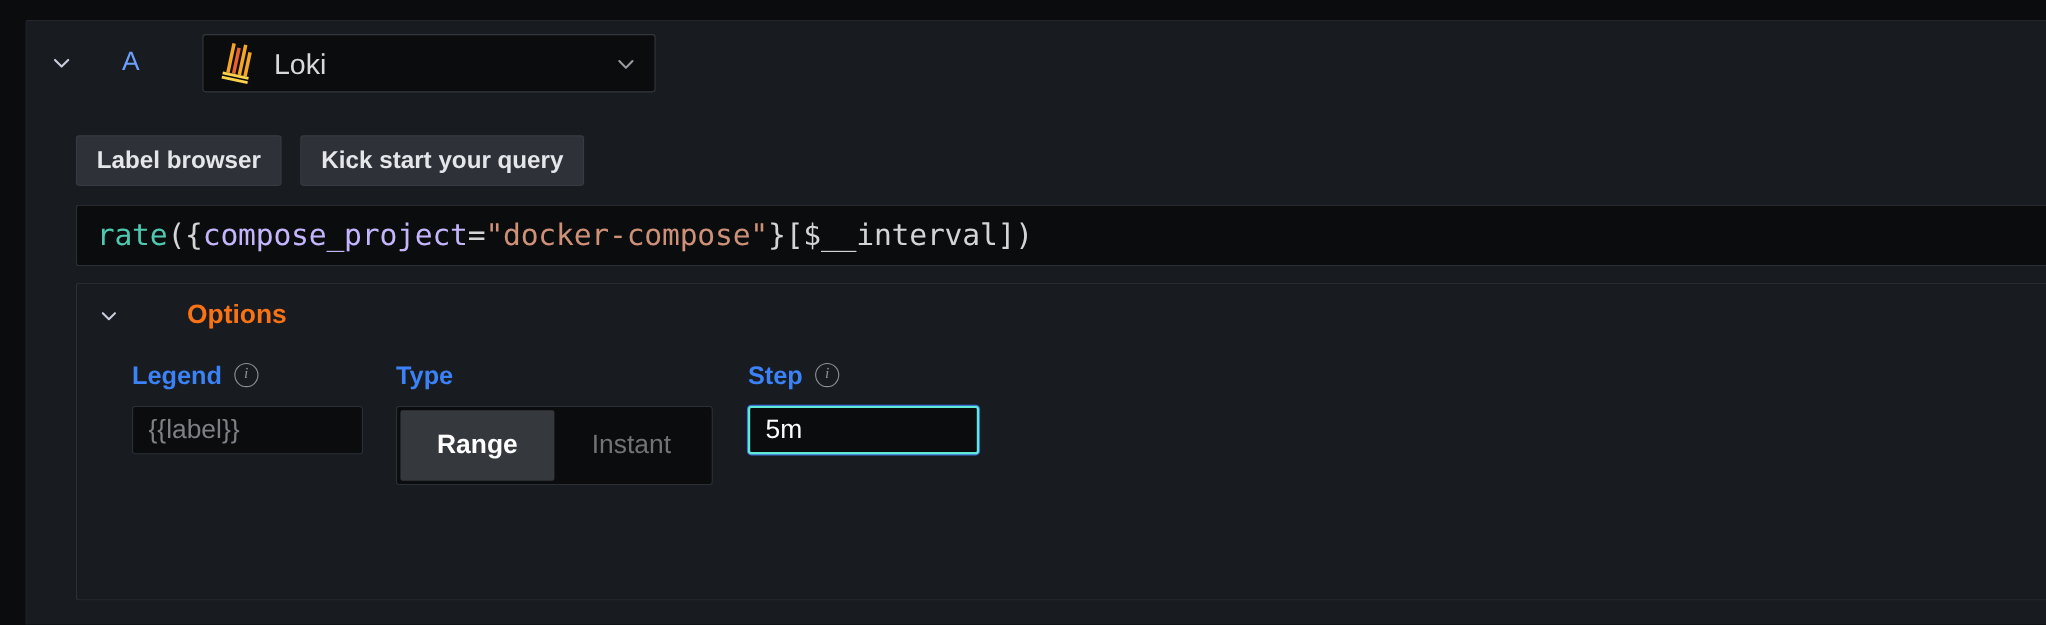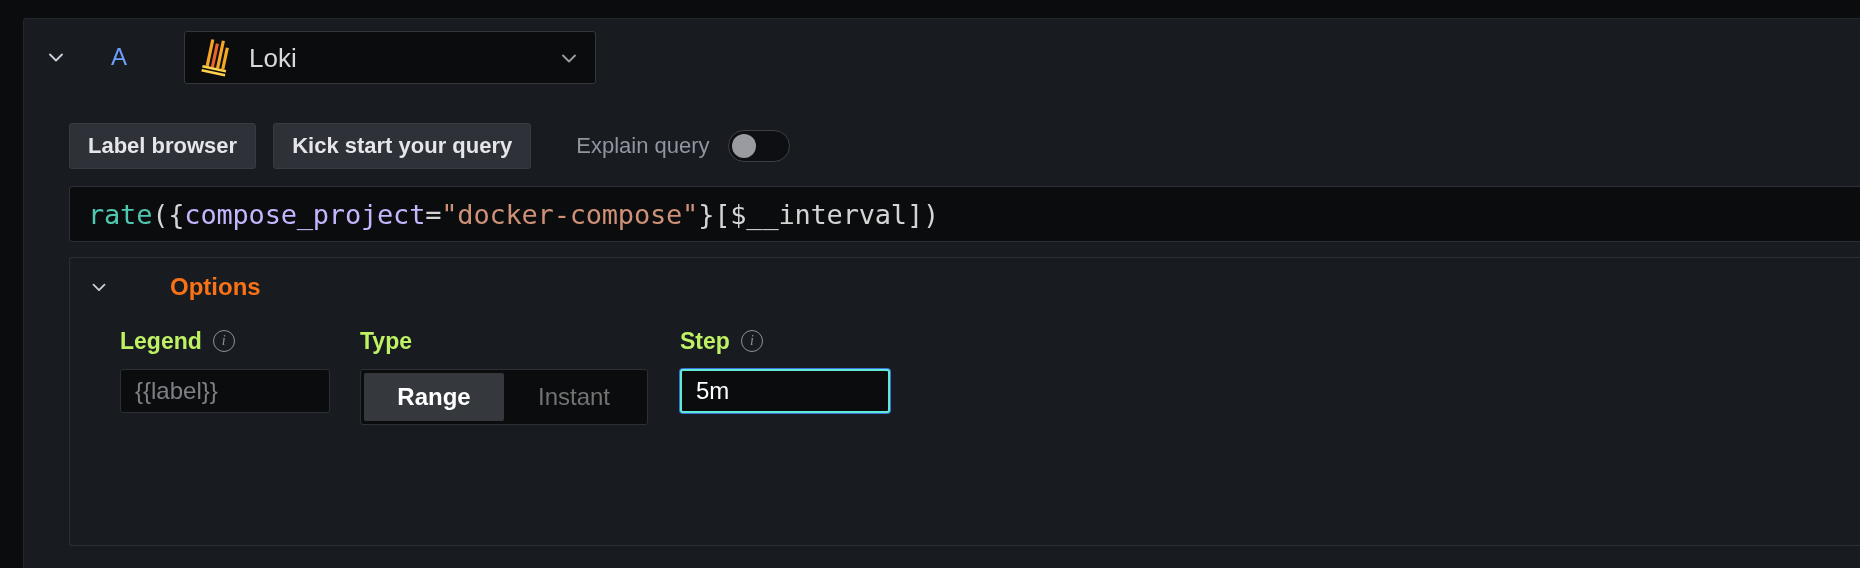--- a/index.html
+++ b/index.html
@@ -226,21 +226,21 @@
     align-items: flex-start;
   }
   .field { display: flex; flex-direction: column; }
   .field-label-row {
     display: flex;
     align-items: center;
     height: 30px;
     margin-bottom: 13px;
   }
   .field-label {
-    color: #bef264;
+    color: #3b82f6;
     font-size: 23px;
     font-weight: bold;
     white-space: nowrap;
   }
   .info-icon {
     margin-left: 11px;
     width: 22px; height: 22px;
     border: 1.6px solid #8e9297;
     border-radius: 50%;
     color: #8e9297;
@@ -272,21 +272,21 @@
     border: 2px solid #5eead4;
     box-shadow: 0 0 0 1px #3d71d9;
     color: #ffffff;
   }
 
   .field.type-field { margin-left: 30px; }
   .field.step-field { margin-left: 32px; }
 
   .radio-group {
     display: flex;
-    height: 56px;
+    height: 72px;
     background: #0b0c0e;
     border: 1px solid #2c3036;
     border-radius: 3px;
     padding: 3px;
   }
   .radio-opt {
     min-width: 140px;
     display: flex;
     align-items: center;
     justify-content: center;
@@ -358,26 +358,20 @@
         </span>
       </div>
     </div>
 
     <div class="qr-body">
 
       <div class="toolbar">
         <div class="tbtn">Label browser</div>
         <div class="tbtn">Kick start your query</div>
 
-        <div class="explain-wrap">
-          <span class="explain-label">Explain query</span>
-          <span class="switch">
-            <span class="knob"></span>
-          </span>
-        </div>
       </div>
 
       <div class="query-field">
         <span class="query-text"><span class="tok-fn">rate</span><span class="tok-punct">({</span><span class="tok-label">compose_project</span><span class="tok-op">=</span><span class="tok-string">"docker-compose"</span><span class="tok-var">}[$__interval])</span></span>
       </div>
 
       <div class="options-box">
 
         <div class="options-header">
           <span class="chev">

